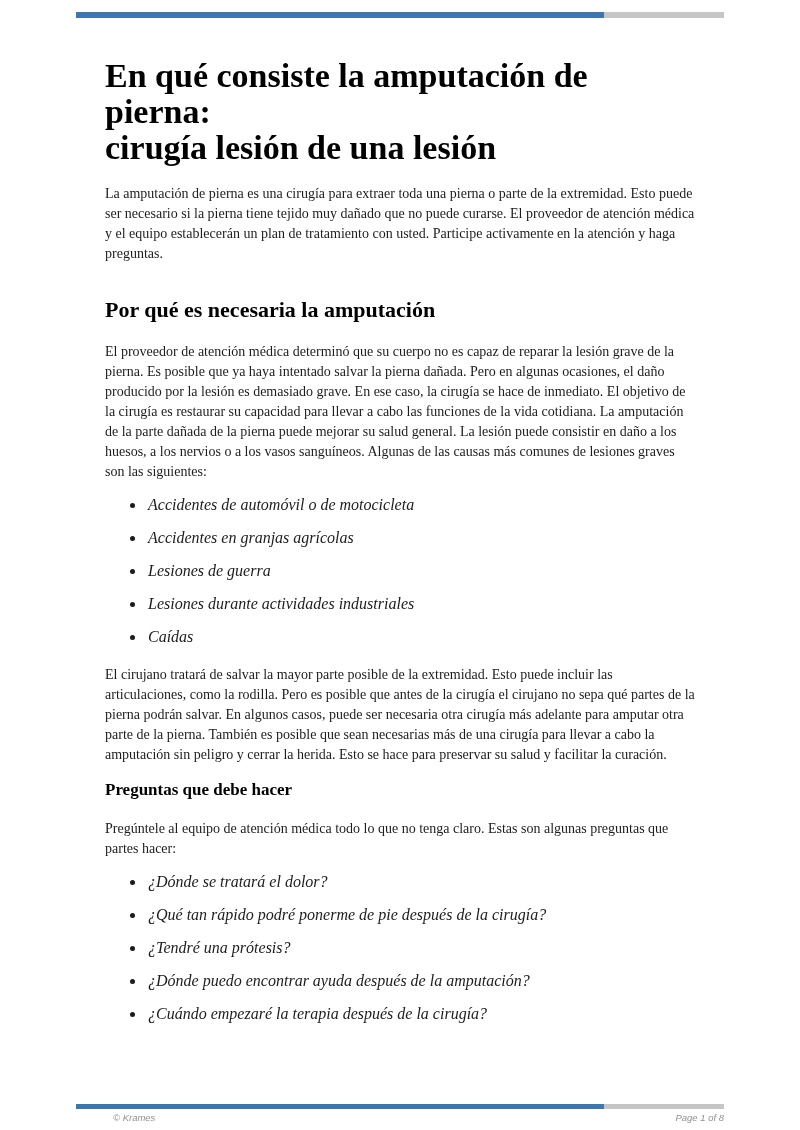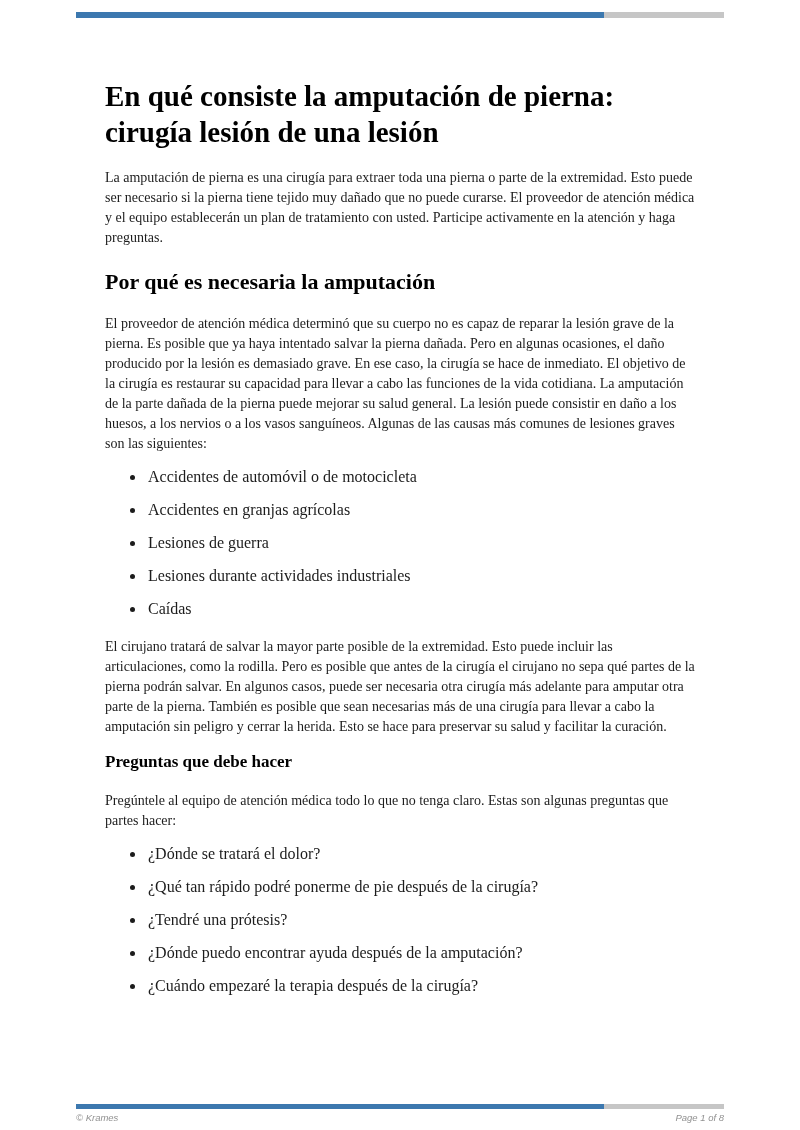--- a/index.html
+++ b/index.html
@@ -36,34 +36,34 @@
     background: #c6c6c6;
     height: 100%;
   }
   .top-rule {
     margin: 12px 76px 0 76px;
   }
   .content {
     margin: 0 105px;
   }
   h1.doc-title {
-    margin: 60px 0 0 0;
-    font-size: 29px;
+    margin: 40px 0 0 0;
+    font-size: 34px;
     line-height: 36px;
     font-weight: bold;
     color: #000000;
   }
   p.body-text {
     margin: 18px 0 0 0;
     font-size: 14px;
     line-height: 20px;
     color: #1c1c1c;
   }
   h2.section-heading {
-    margin: 20px 0 0 0;
+    margin: 32px 0 0 0;
     font-size: 22px;
     line-height: 28px;
     font-weight: bold;
     color: #000000;
   }
   h3.sub-heading {
     margin: 14px 0 0 0;
     font-size: 17px;
     line-height: 22px;
     font-weight: bold;
@@ -73,40 +73,42 @@
     margin: 0;
     padding: 0 0 0 41px;
     list-style: disc outside;
   }
   ul.doc-list li {
     margin: 13px 0 0 0;
     font-size: 16px;
     line-height: 20px;
     padding-left: 2px;
     color: #1c1c1c;
+    font-style: italic;
   }
   
   .footer {
     position: absolute;
     left: 76px;
     right: 76px;
     top: 1092px;
   }
   .footer .rule {
     height: 5px;
   }
   .footer-row {
     display: flex;
     justify-content: space-between;
     align-items: flex-start;
     margin-top: 3px;
     font-family: "Liberation Sans", sans-serif;
     font-style: italic;
     font-size: 9.5px;
     color: #919191;
+    margin-left: 37px;
   }
 </style>
 </head>
 <body>
 
 <div class="page">
 
   <div class="rule top-rule">
     <div class="blue" style="background: rgb(60, 120, 175);"></div>
     <div class="gray" style="background: rgb(198, 198, 198);"></div>

